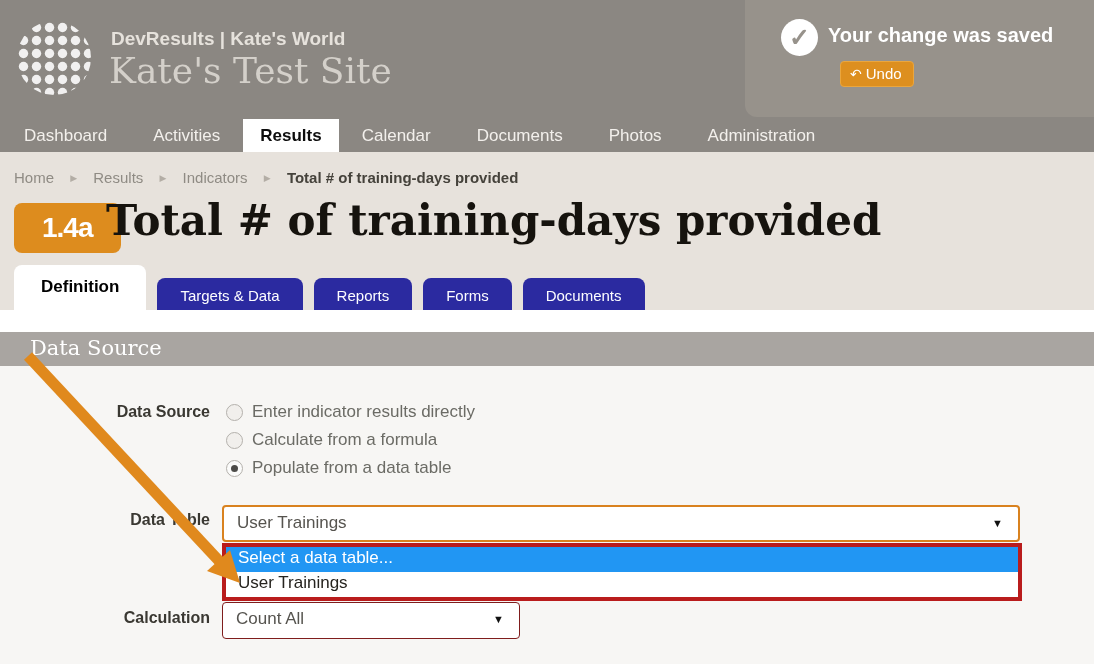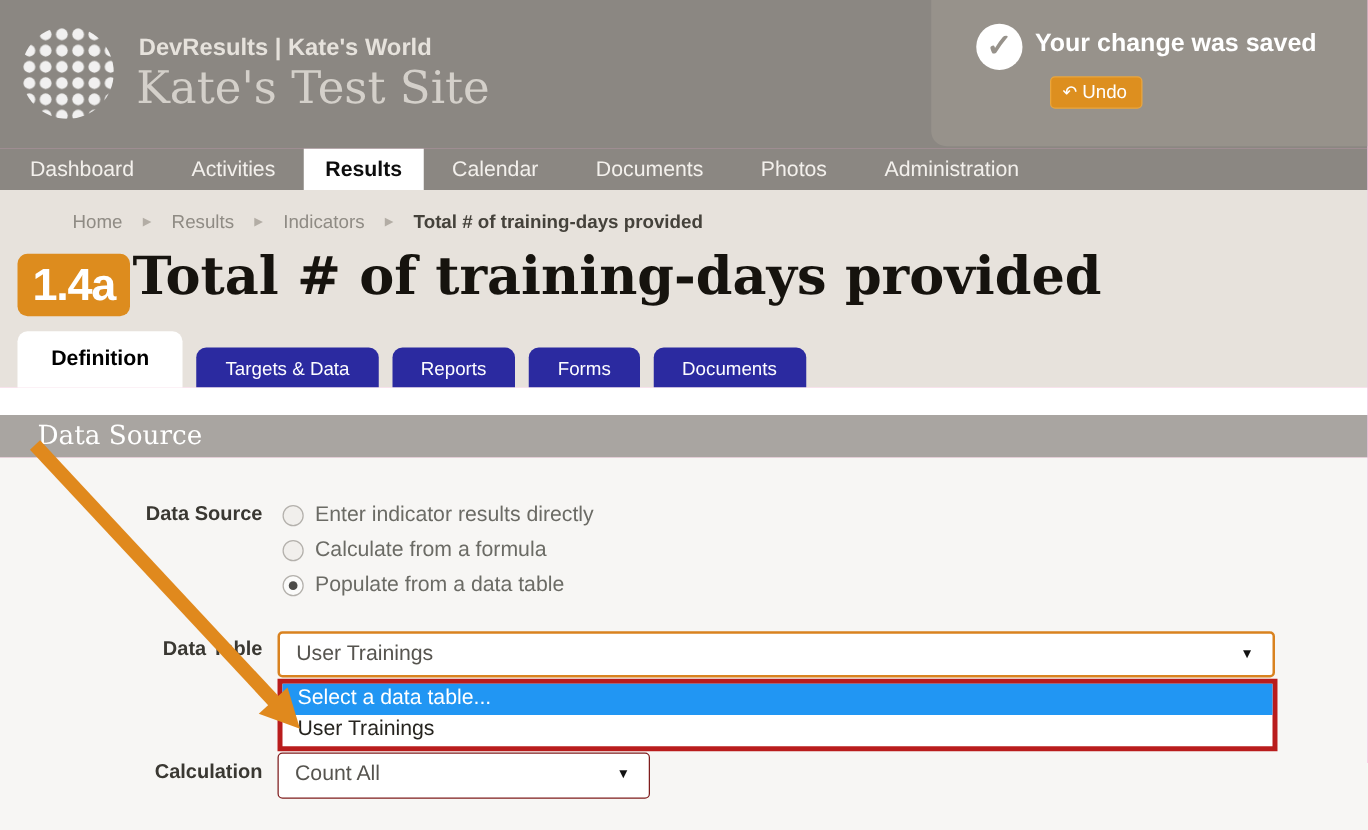--- a/index.html
+++ b/index.html
@@ -1,18 +1,18 @@
 <!DOCTYPE html>
 <html><head>
 <meta charset="utf-8">
 <style>
   * { margin:0; padding:0; box-sizing:border-box; }
   html,body { width:1094px; height:664px; }
   body { font-family:"Liberation Sans", sans-serif; background:#fff; }
-  .page { position:relative; width:1094px; height:664px; overflow:hidden; background:#f9a8d4; }
+  .page { position:relative; width:1094px; height:664px; overflow:hidden; background:#86efac; }
 
   
   .header { position:absolute; top:0; left:0; width:1094px; height:119px; background:#8b8782; }
   .logo { position:absolute; left:16px; top:20px; width:76px; height:76px; cursor:pointer; }
   .org-title { position:absolute; left:111px; top:28px; font-size:19px; font-weight:bold; color:#e6e2dc; }
   .site-title { position:absolute; left:109px; top:50px; font-family:"DejaVu Serif", serif; font-size:36px; color:#d4d0ca; }
 
   
   .toast { position:absolute; top:0; left:745px; width:349px; height:117px; background:#97928b; border-radius:0 0 0 12px; z-index:5; }
   .check-circle { position:absolute; left:36px; top:19px; width:37px; height:37px; border-radius:50%; background:#fff;
@@ -23,26 +23,26 @@
   .undo-btn .undo-ic { font-size:14px; margin-right:4px; }
 
   
   .nav { position:absolute; top:119px; left:0; width:1094px; height:33px; background:#8b8782; display:flex; align-items:stretch; padding-left:24px; }
   .nav-item { display:flex; align-items:center; padding:0 23px; color:#f3f0ec; font-size:17px; text-decoration:none; cursor:pointer; white-space:nowrap; }
   .nav-item:first-child { padding-left:0; }
   .nav-item.active { background:#fff; color:#0d0d0d; font-weight:bold; padding:0 17px; }
 
   
   .beige { position:absolute; top:152px; left:0; width:1094px; height:158px; background:#e7e2dc; }
-  .crumbs { position:absolute; left:14px; top:17px; font-size:15px; color:#8f8b84; white-space:nowrap;margin-left:44px; }
+  .crumbs { position:absolute; left:14px; top:17px; font-size:15px; color:#8f8b84; white-space:nowrap; }
   .crumb-link { color:#8f8b84; cursor:pointer; }
   .crumb-sep { font-size:9px; color:#b3ada5; margin:0 12px; vertical-align:2px; }
   .crumb-current { color:#45423b; font-weight:bold; }
-  .ind-badge { position:absolute; left:14px; top:51px; height:50px; line-height:50px; padding:0 12px; background:#dd8c1e;
-               border-radius:8px; color:#fff; font-size:36px; font-weight:bold; letter-spacing:-1px; }
+  .ind-badge { position:absolute; left:14px; top:51px; height:50px; line-height:50px; padding:0 28px; background:#dd8c1e;
+               border-radius:8px; color:#fff; font-size:28px; font-weight:bold; letter-spacing:-1px; }
   .page-title { position:absolute; left:106px; top:44px; font-family:"DejaVu Serif", serif; font-size:42px; color:#16130e; white-space:nowrap; }
   .tabs { position:absolute; left:14px; bottom:0; display:flex; align-items:flex-end; }
   .tab { border-radius:8px 8px 0 0; cursor:pointer; white-space:nowrap; }
   .tab.active { background:#fff; color:#000; font-weight:bold; font-size:17px; padding:12px 27px 13px; }
   .tab.inactive { background:#2b2aa0; color:#fdfdff; font-size:15px; padding:9px 23px 6px; margin-left:11px; }
 
   
   .white-strip { position:absolute; top:310px; left:0; width:1094px; height:22px; background:#fff; }
   .section-bar { position:absolute; top:332px; left:0; width:1094px; height:34px; background:#a9a5a1;
                  font-family:"DejaVu Serif", serif; font-size:21px; color:#fff; line-height:33px; padding-left:30px; }

